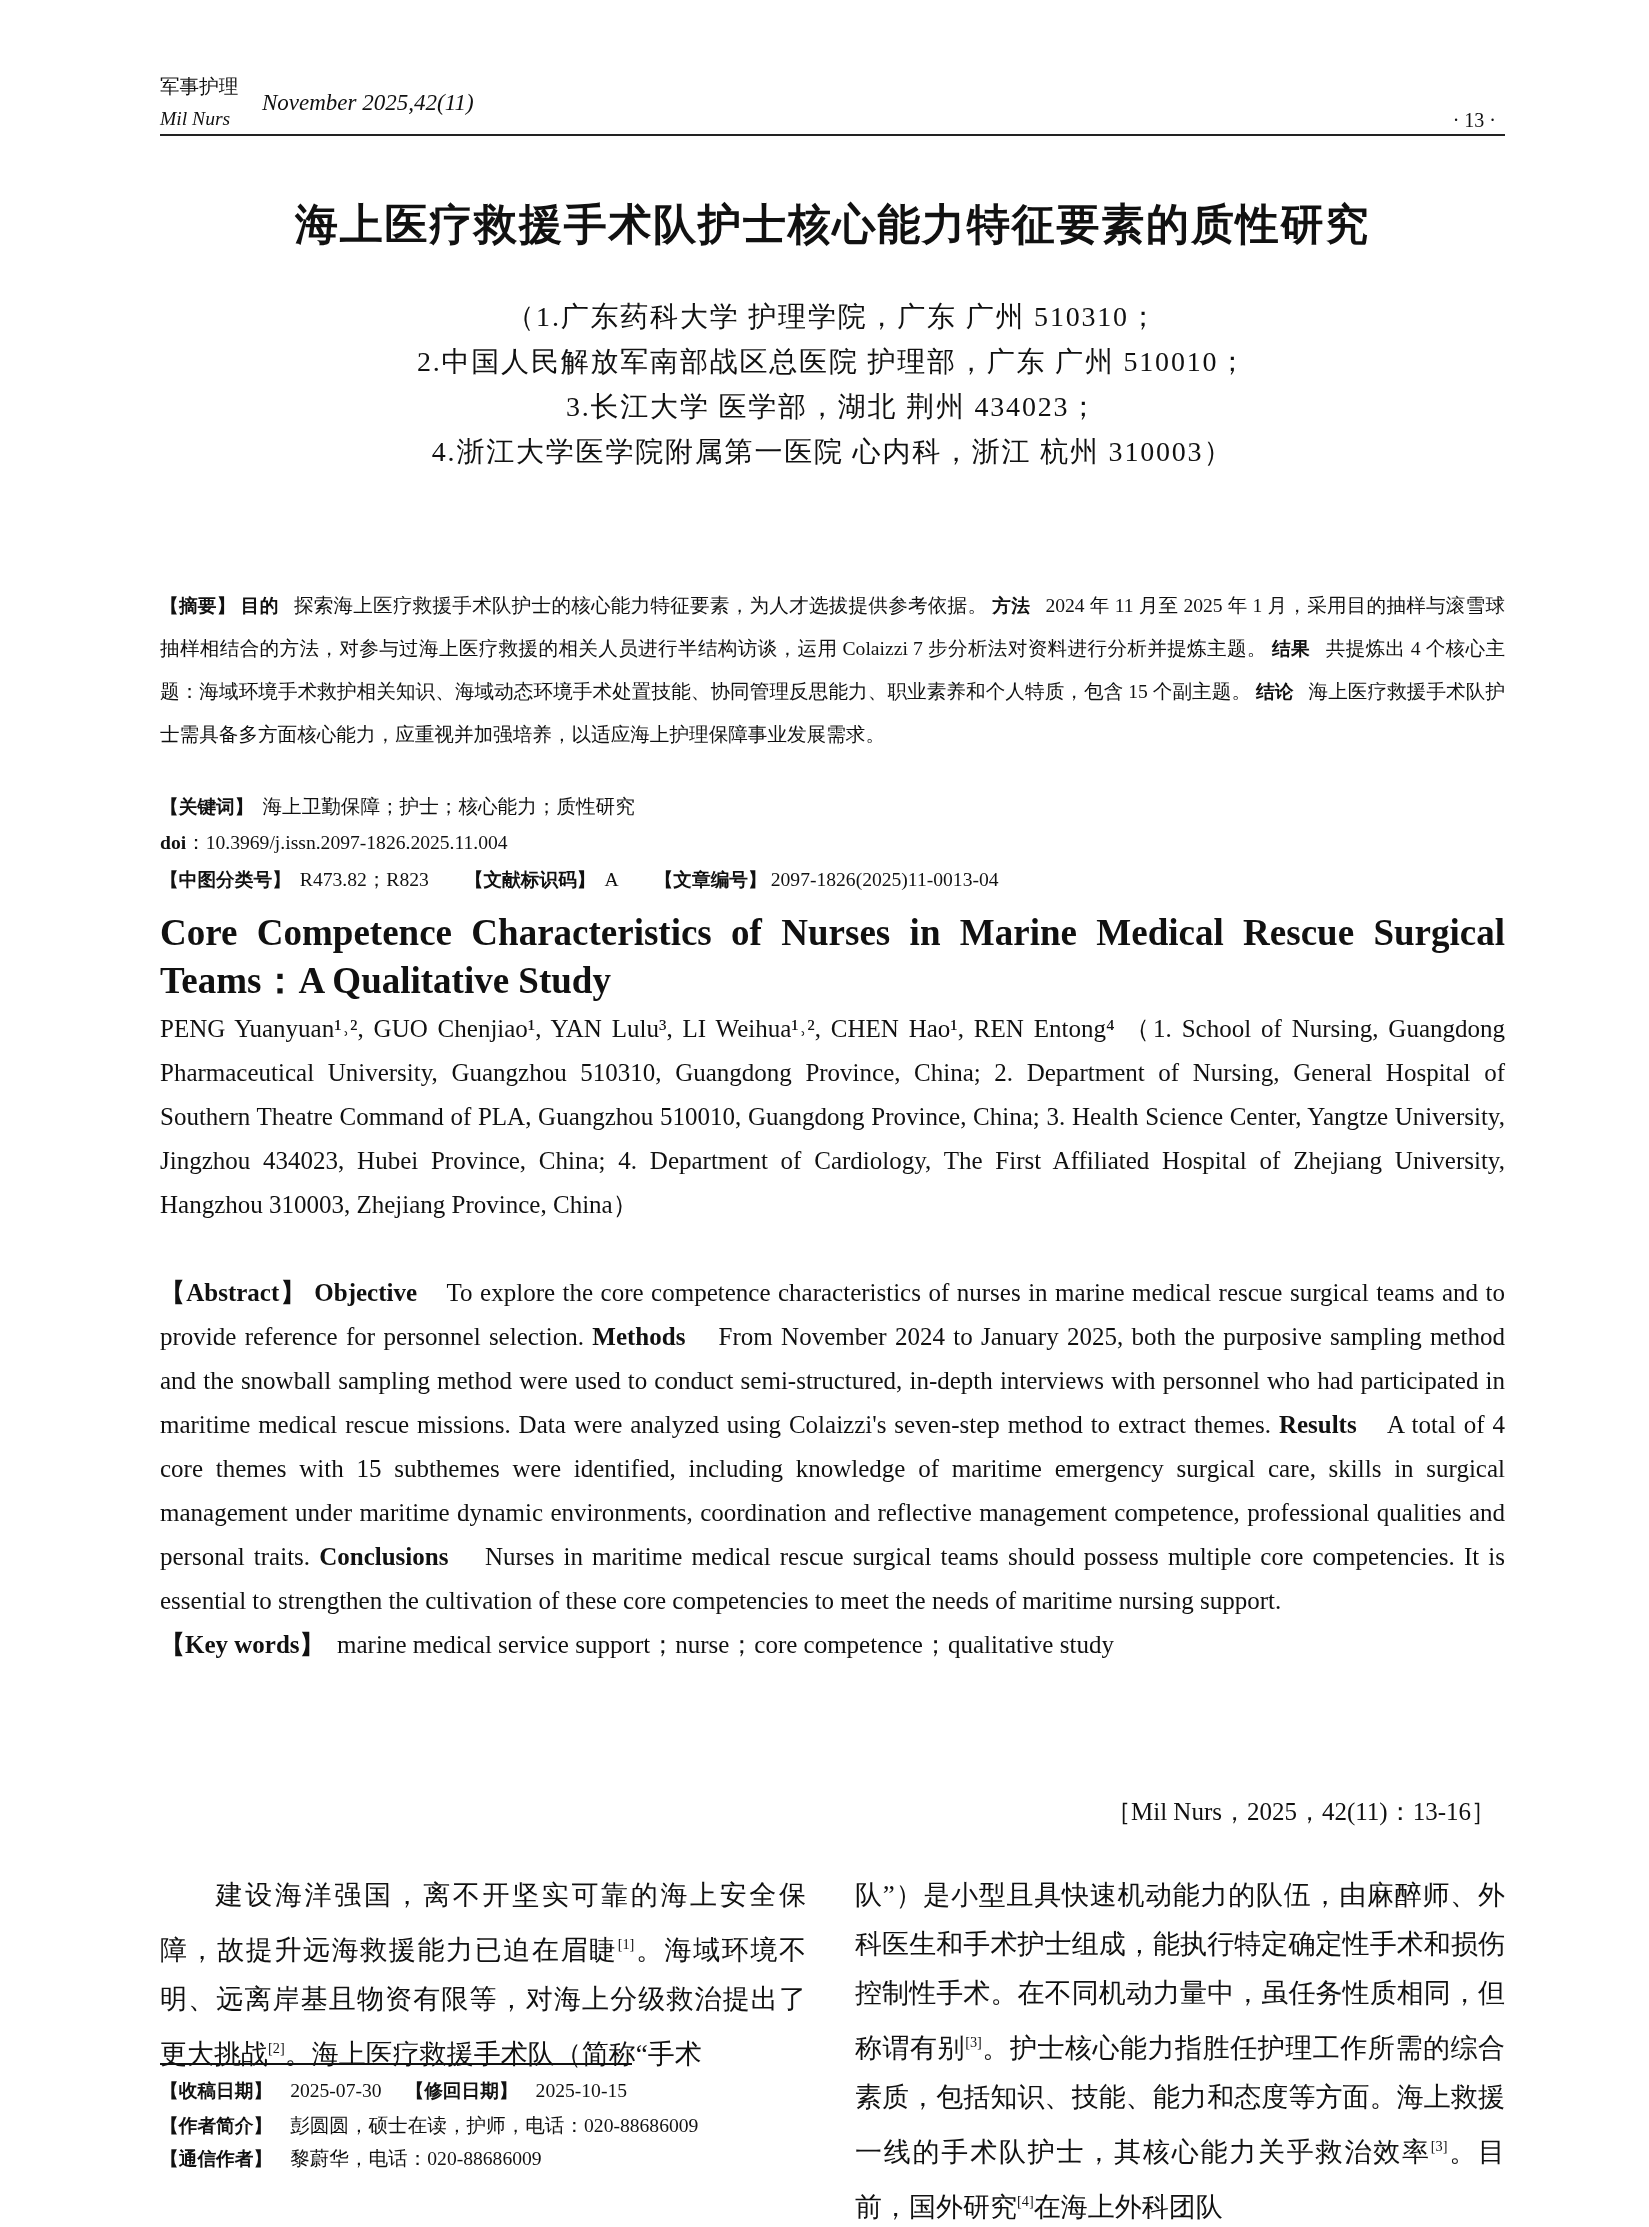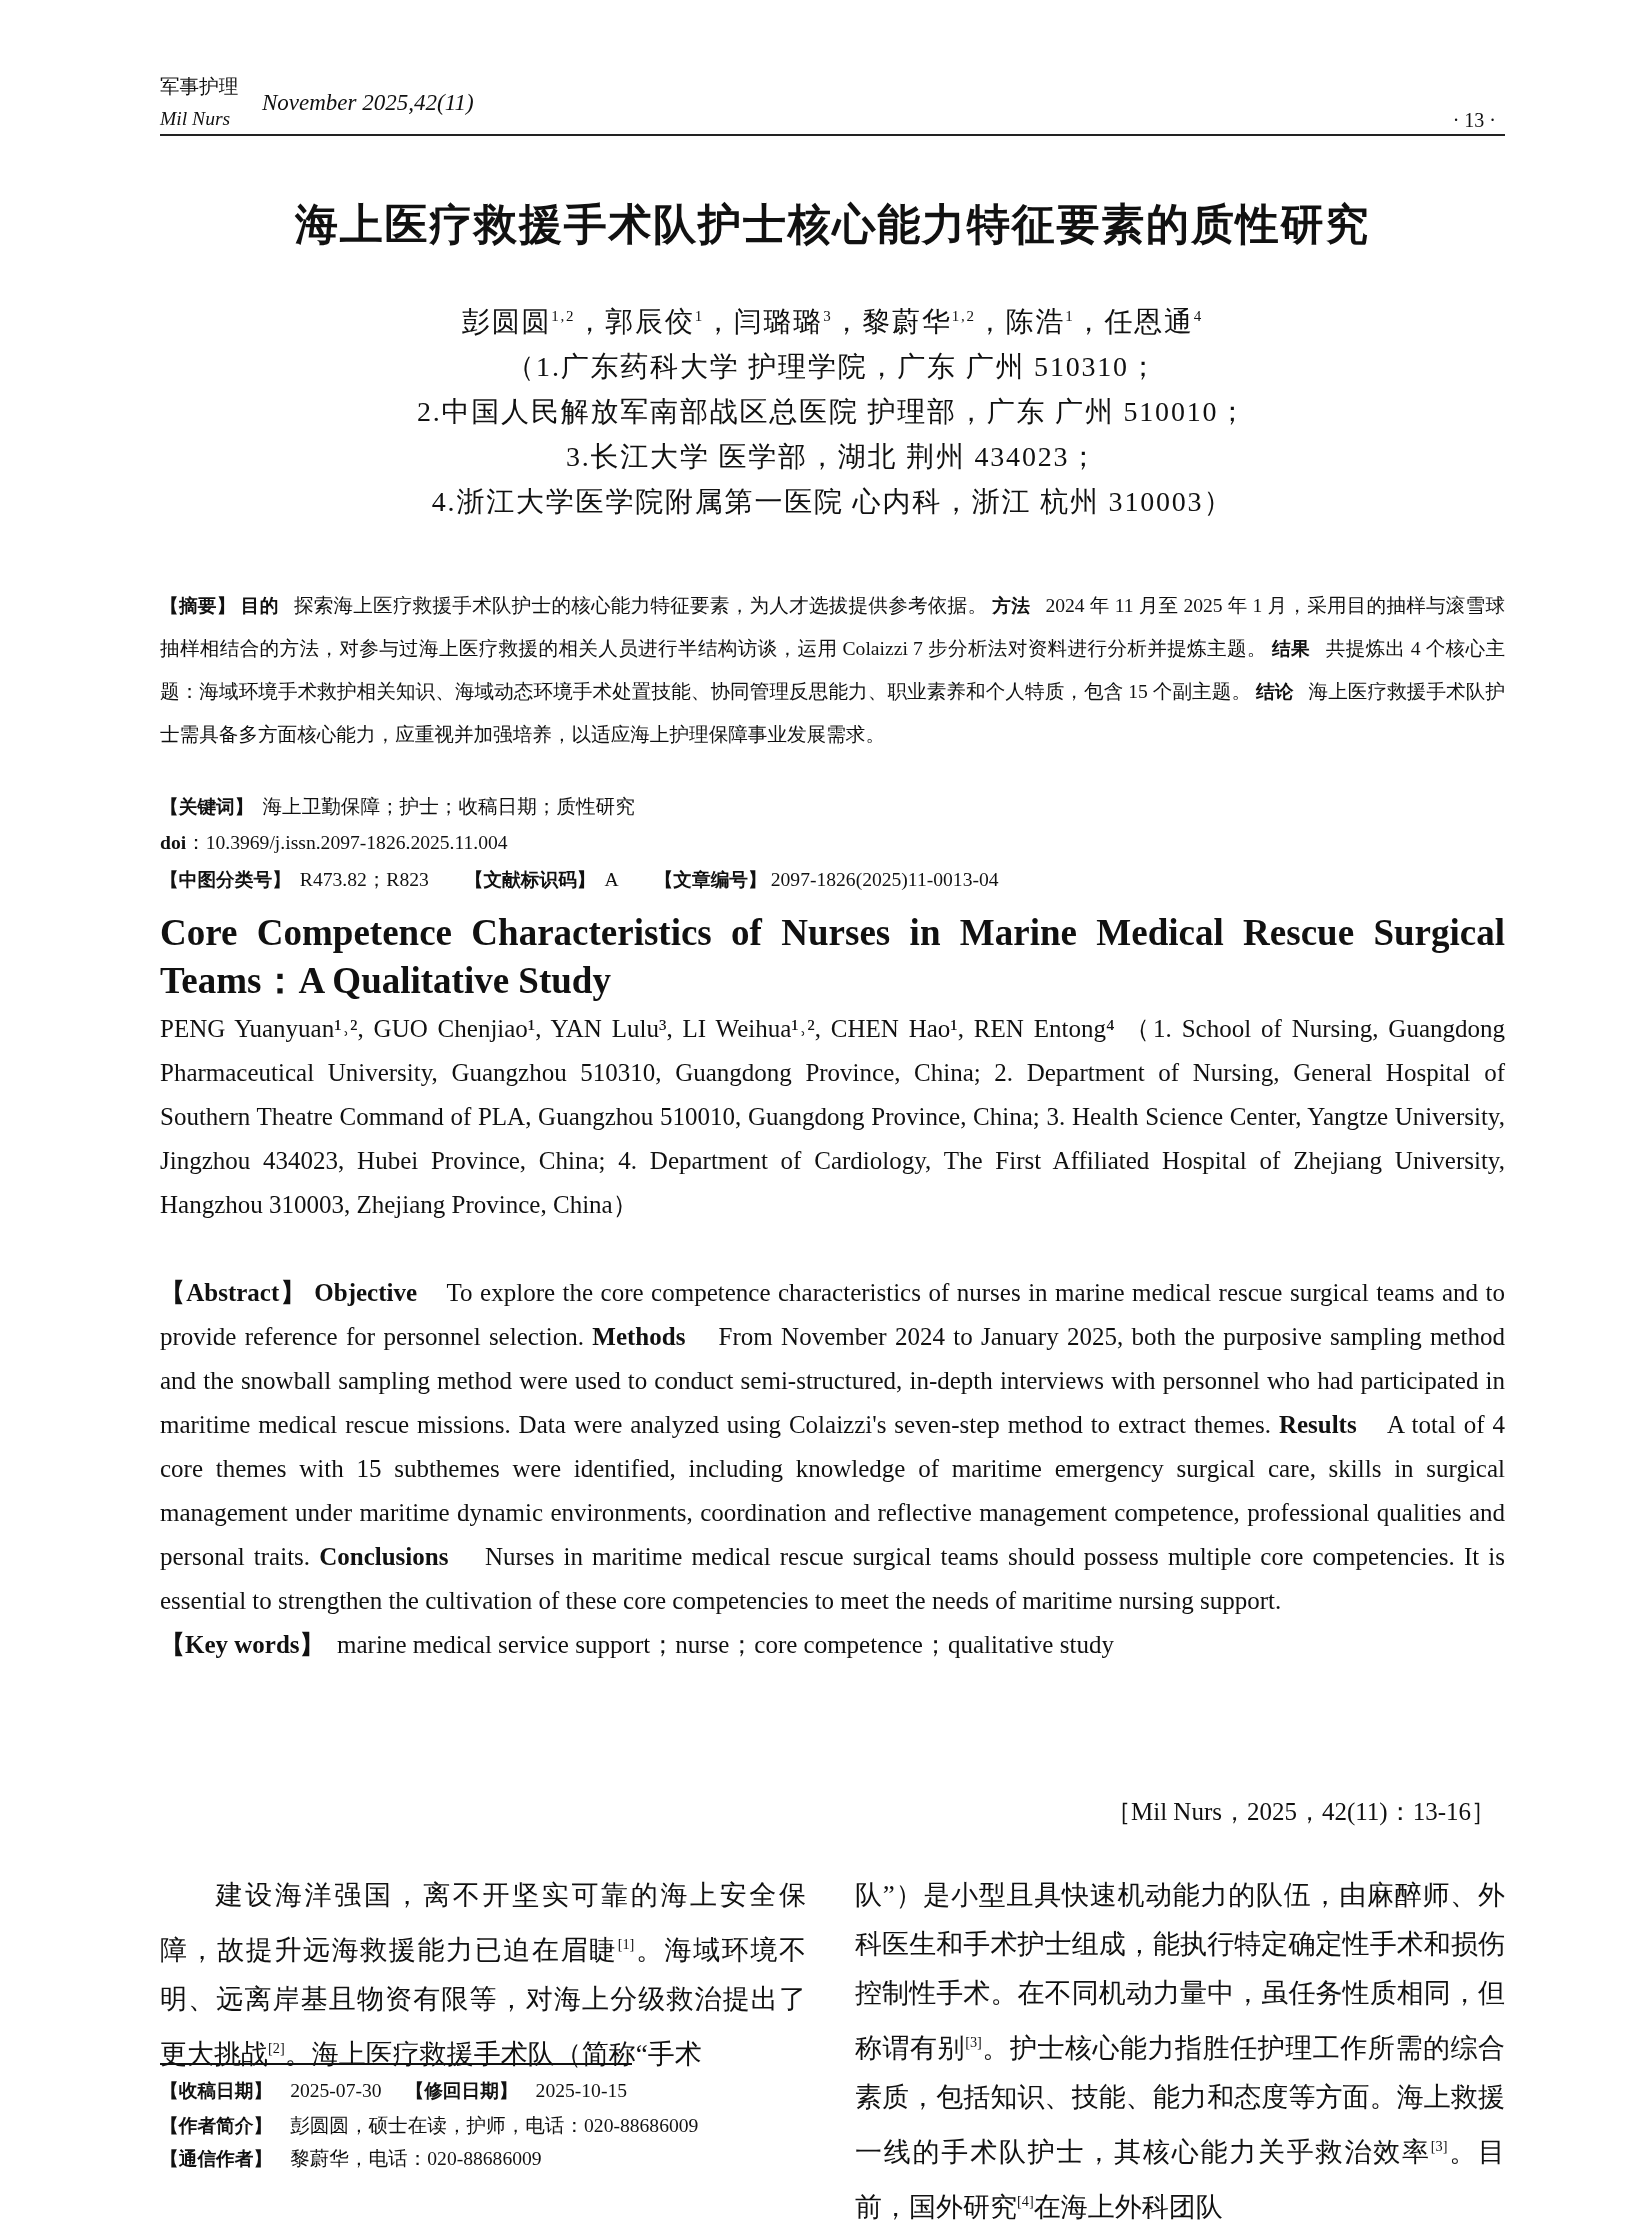--- a/index.html
+++ b/index.html
@@ -40,43 +40,40 @@
     <div class="jcn">军事护理</div>
     <div class="jen">Mil Nurs</div>
     <div class="issue">November 2025,42(11)</div>
     <div class="pg">· 13 ·</div>
   </div>
   <div class="hdr-rule"></div>
 
   <div class="title">海上医疗救援手术队护士核心能力特征要素的质性研究</div>
 
   <div class="authors">
-    <div>
-      <span>彭圆圆</span><sup>1,2</sup>，<span>郭辰佼</span><sup>1</sup>，<span>闫璐璐</span><sup>3</sup>，<span>黎蔚华</span><sup>1,2</sup>，<span>陈浩</span><sup>1</sup>，<span>任恩通</span><sup>4</sup>
-    </div>
     <div>（1.广东药科大学 护理学院，广东 广州 510310；</div>
     <div>2.中国人民解放军南部战区总医院 护理部，广东 广州 510010；</div>
     <div>3.长江大学 医学部，湖北 荆州 434023；</div>
     <div>4.浙江大学医学院附属第一医院 心内科，浙江 杭州 310003）</div>
   </div>
 
   <div class="abs-cn">
     <span class="lbl">【摘要】</span>
     <span class="lbl">目的</span>&nbsp;&nbsp;
     <span>探索海上医疗救援手术队护士的核心能力特征要素，为人才选拔提供参考依据。</span>
     <span class="lbl">方法</span>&nbsp;&nbsp;
     <span>2024 年 11 月至 2025 年 1 月，采用目的抽样与滚雪球抽样相结合的方法，对参与过海上医疗救援的相关人员进行半结构访谈，运用 Colaizzi 7 步分析法对资料进行分析并提炼主题。</span>
     <span class="lbl">结果</span>&nbsp;&nbsp;
     <span>共提炼出 4 个核心主题：海域环境手术救护相关知识、海域动态环境手术处置技能、协同管理反思能力、职业素养和个人特质，包含 15 个副主题。</span>
     <span class="lbl">结论</span>&nbsp;&nbsp;
     <span>海上医疗救援手术队护士需具备多方面核心能力，应重视并加强培养，以适应海上护理保障事业发展需求。</span>
   </div>
 
   <div class="meta-row" style="top:793px">
-    <span class="lbl" style="margin-right:9px">【关键词】</span><span>海上卫勤保障；护士；收稿日期；质性研究</span>
+    <span class="lbl" style="margin-right:9px">【关键词】</span><span>海上卫勤保障；护士；核心能力；质性研究</span>
   </div>
   <div class="meta-row" style="top:829px">
     <span style="margin-right:0;font-weight:bold">doi</span><span>：10.3969/j.issn.2097-1826.2025.11.004</span>
   </div>
   <div class="meta-row" style="top:866px">
     <span class="lbl" style="margin-right:9px">【中图分类号】</span><span>R473.82；R823</span>
     <span class="lbl" style="margin-right:9px">【文献标识码】</span><span>A</span>
     <span class="lbl" style="margin-right:4px">【文章编号】</span><span>2097-1826(2025)11-0013-04</span>
   </div>
 

